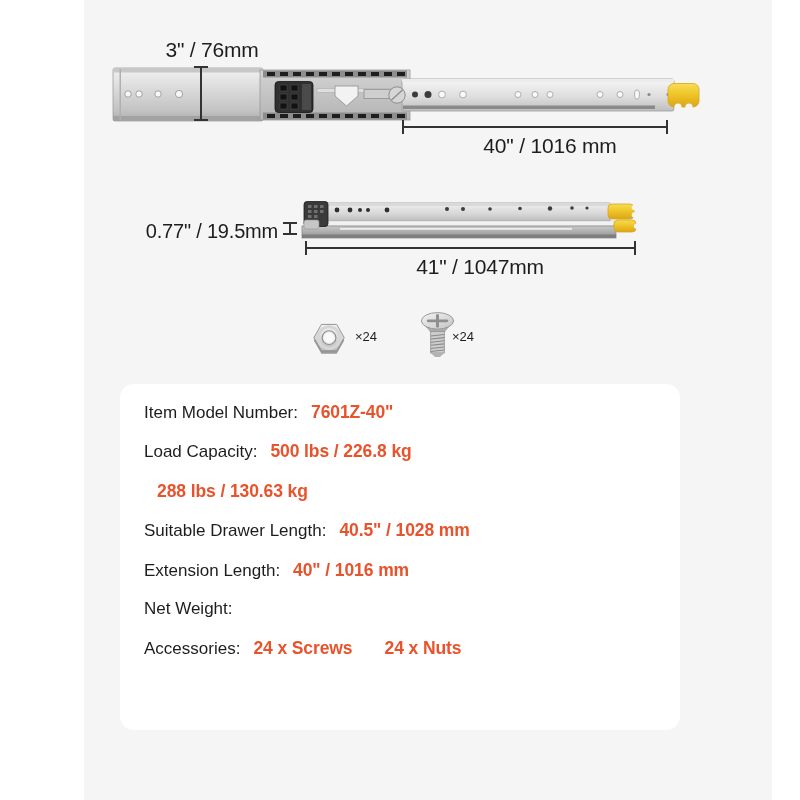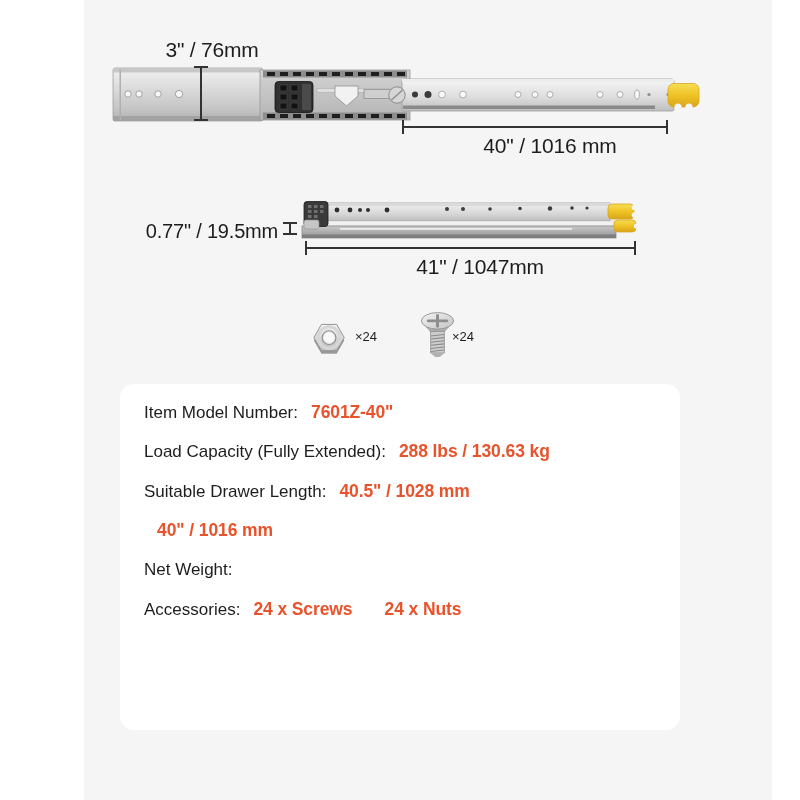--- a/index.html
+++ b/index.html
@@ -226,28 +226,32 @@
     <line x1="19" y1="4.5" x2="19" y2="15.5" stroke="#8e8e8e" stroke-width="3" stroke-linecap="round"></line>
   </svg>
   <span class="hw-count" style="left:452px;top:329px">×24</span>
 
   <div class="spec-card">
     <div class="spec-row">
       <span class="spec-label">Item Model Number:</span>
       <span class="spec-value">7601Z-40"</span>
     </div>
     <div class="spec-row">
-      <span class="spec-label">Load Capacity (Fully Extended):</span>
+      <span class="spec-label">Load Capacity:</span>
+      <span class="spec-value">500 lbs / 226.8 kg</span>
+    </div>
+    <div class="spec-row">
       <span class="spec-value">288 lbs / 130.63 kg</span>
     </div>
     <div class="spec-row">
       <span class="spec-label">Suitable Drawer Length:</span>
       <span class="spec-value">40.5" / 1028 mm</span>
     </div>
     <div class="spec-row">
+      <span class="spec-label">Extension Length:</span>
       <span class="spec-value">40" / 1016 mm</span>
     </div>
     <div class="spec-row">
       <span class="spec-label">Net Weight:</span>
     </div>
     <div class="spec-row">
       <span class="spec-label">Accessories:</span>
       <span class="spec-value">24 x Screws</span>
       <span class="spec-value second">24 x Nuts</span>
     </div>

